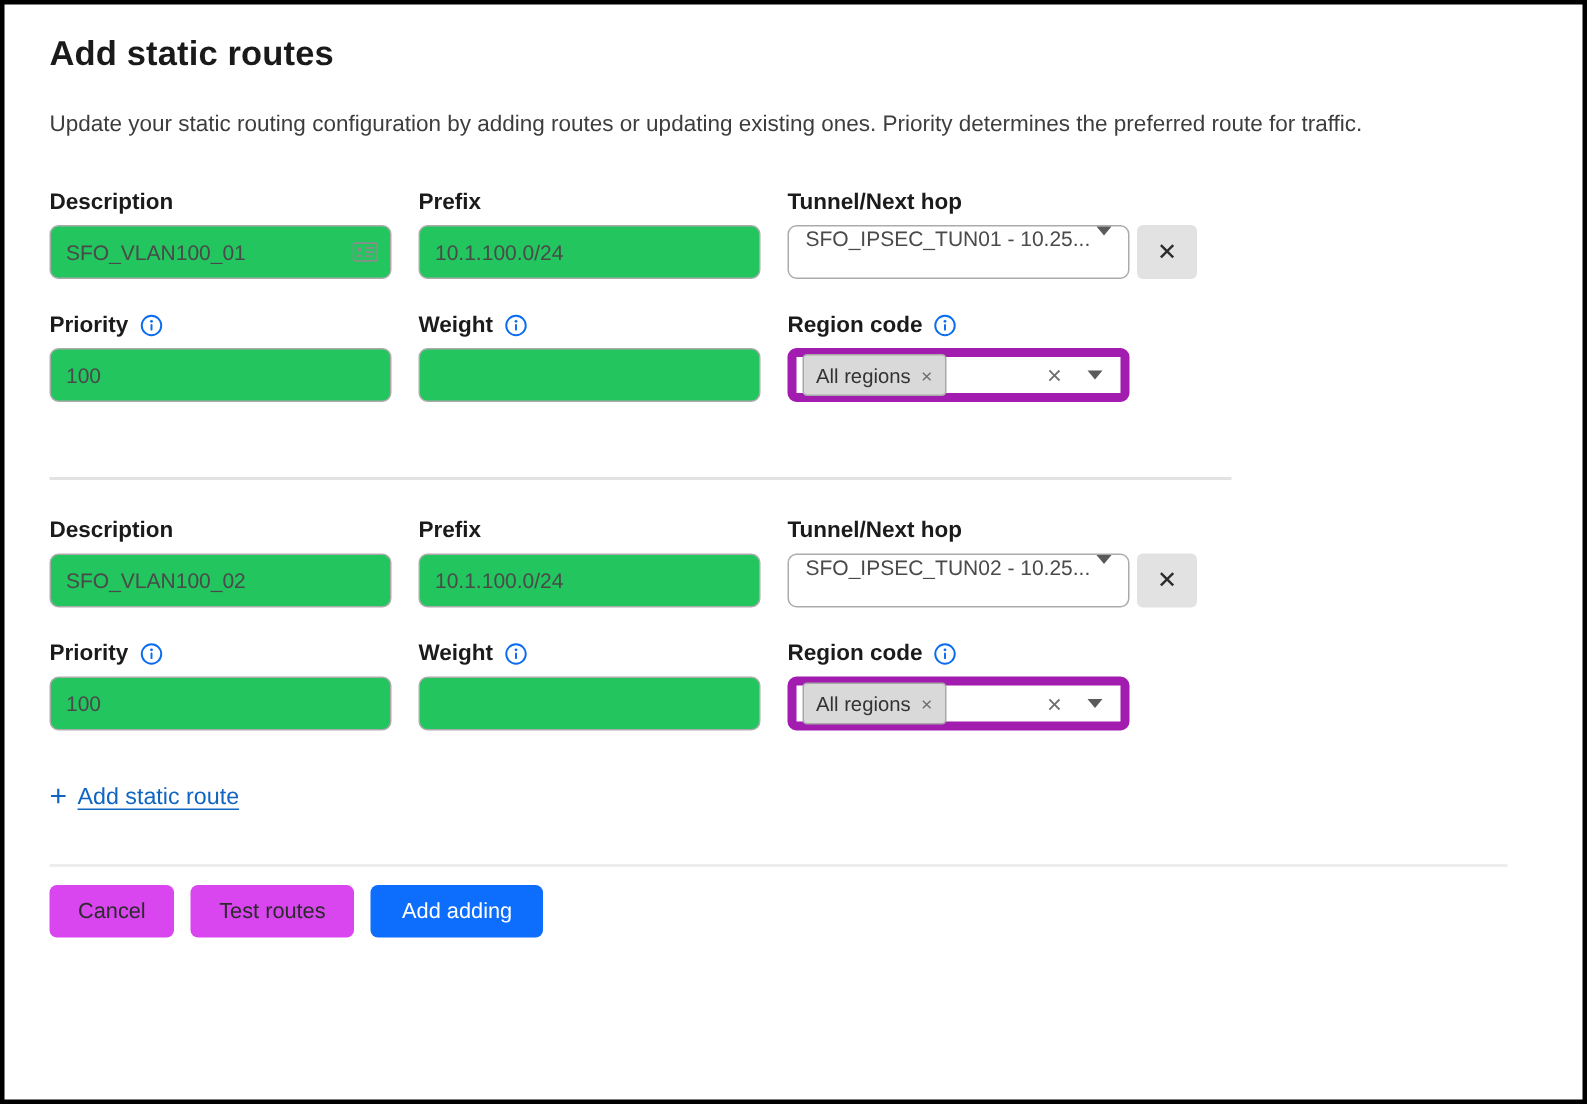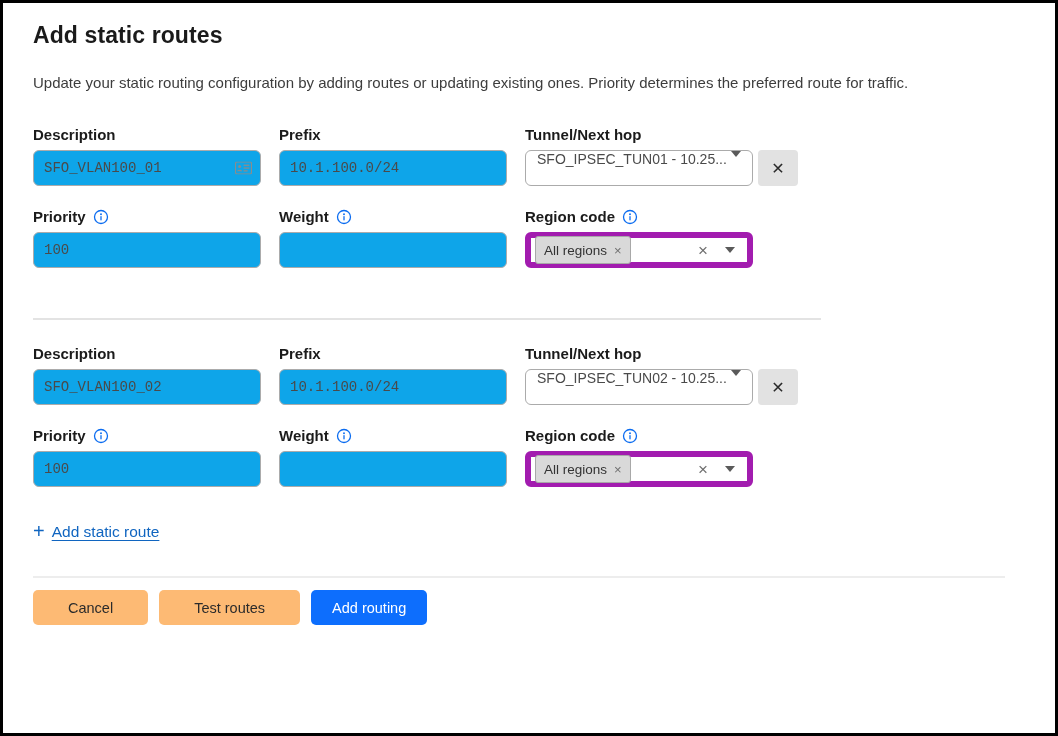--- a/index.html
+++ b/index.html
@@ -30,22 +30,22 @@
     display: flex; align-items: center; gap: 7px;
     font-size: 15px; font-weight: 700; color: #1b1b1b;
     margin-bottom: 7px;
   }
   .info-icon { display: inline-flex; line-height: 0; }
 
   .text-input {
     width: 100%; height: 36px;
     border: 1px solid #ababab; border-radius: 6px;
     padding: 12px 10px; font-size: 14px; color: #4a4a4a;
-    font-family: Liberation Mono, monospace;
-    background: #0ea5e9; outline: none;
+    font-family: Liberation Sans, sans-serif;
+    background: #22c55e; outline: none;
   }
   .input-wrap { position: relative; }
   .input-wrap .autofill {
     position: absolute; right: 9px; top: 50%;
     transform: translateY(-50%); line-height: 0;
   }
   .input-wrap .text-input { padding-right: 32px; }
 
   .select {
     width: 100%; height: 36px;
@@ -111,21 +111,21 @@
     border: none; border-top: 2px solid #ededed;
     margin: 33px 22px 0 0;
   }
   .footer { display: flex; gap: 11px; margin-top: 12px; }
   .btn {
     height: 35px; border: none; border-radius: 5px;
     font-size: 14.5px; cursor: pointer;
     font-family: "Liberation Sans", sans-serif;
     display: inline-flex; align-items: center; justify-content: center;
   }
-  .btn-gray { background: #fdba74; color: #2b2b2b; padding: 0 35px; }
+  .btn-gray { background: #d946ef; color: #2b2b2b; padding: 0 19px; }
   .btn-blue { background: #0d6efd; color: #ffffff; padding: 0 21px; }
 </style>
 </head>
 <body>
 
 <div class="container">
 
   <h1 class="page-title">Add static routes</h1>
   <p class="desc">Update your static routing configuration by adding routes or updating existing ones. Priority determines the preferred route for traffic.</p>
 
@@ -294,16 +294,16 @@
       <span class="link-label">Add static route</span>
     </div>
 
   </div>
 
   <hr class="footer-divider">
 
   <div class="footer">
     <button class="btn btn-gray">Cancel</button>
     <button class="btn btn-gray">Test routes</button>
-    <button class="btn btn-blue">Add routing</button>
+    <button class="btn btn-blue">Add adding</button>
   </div>
 
 </div>
 
 </body></html>

